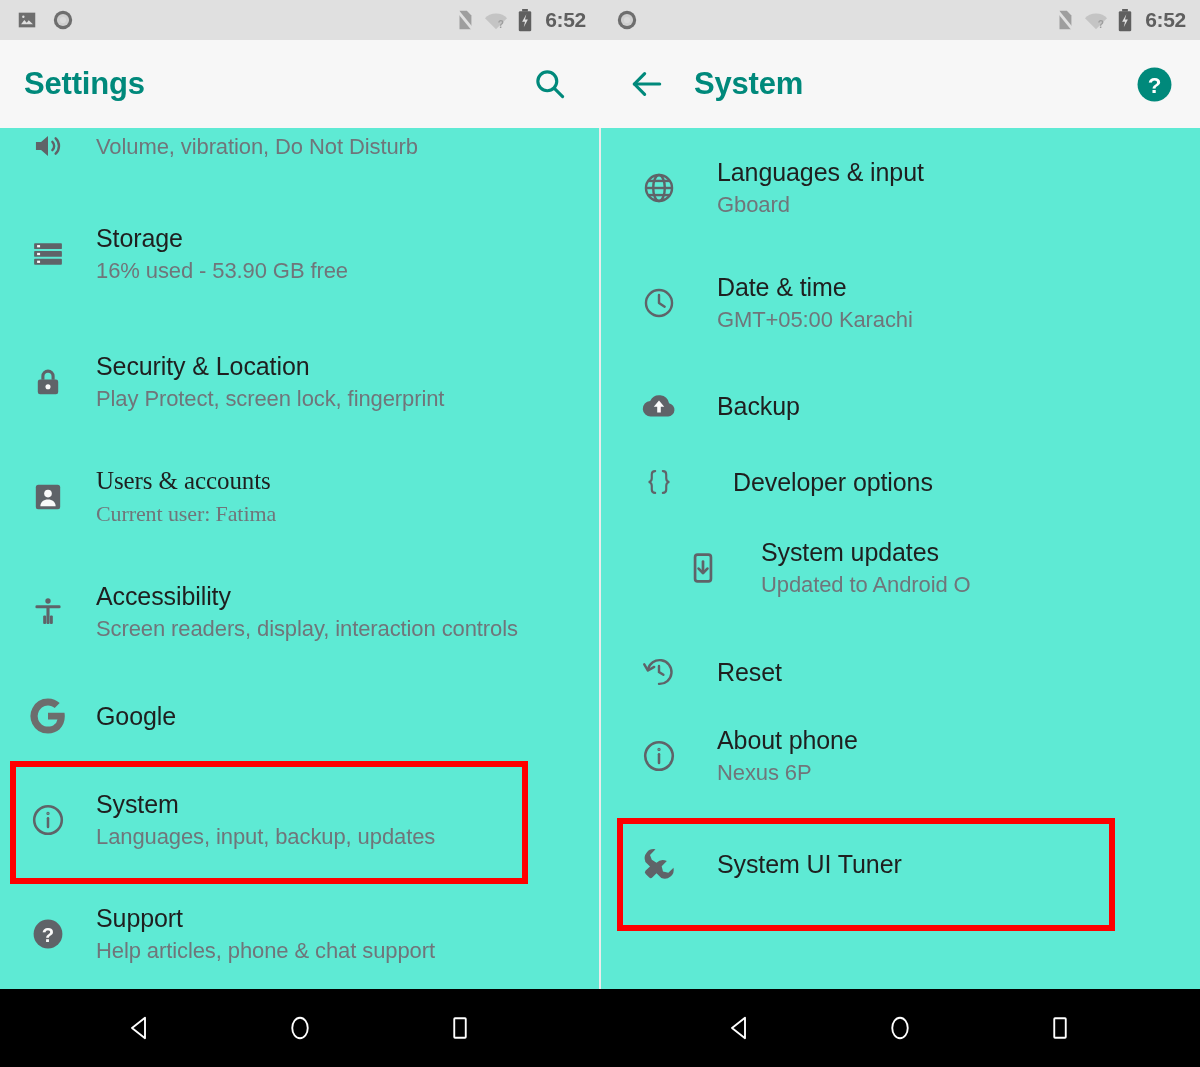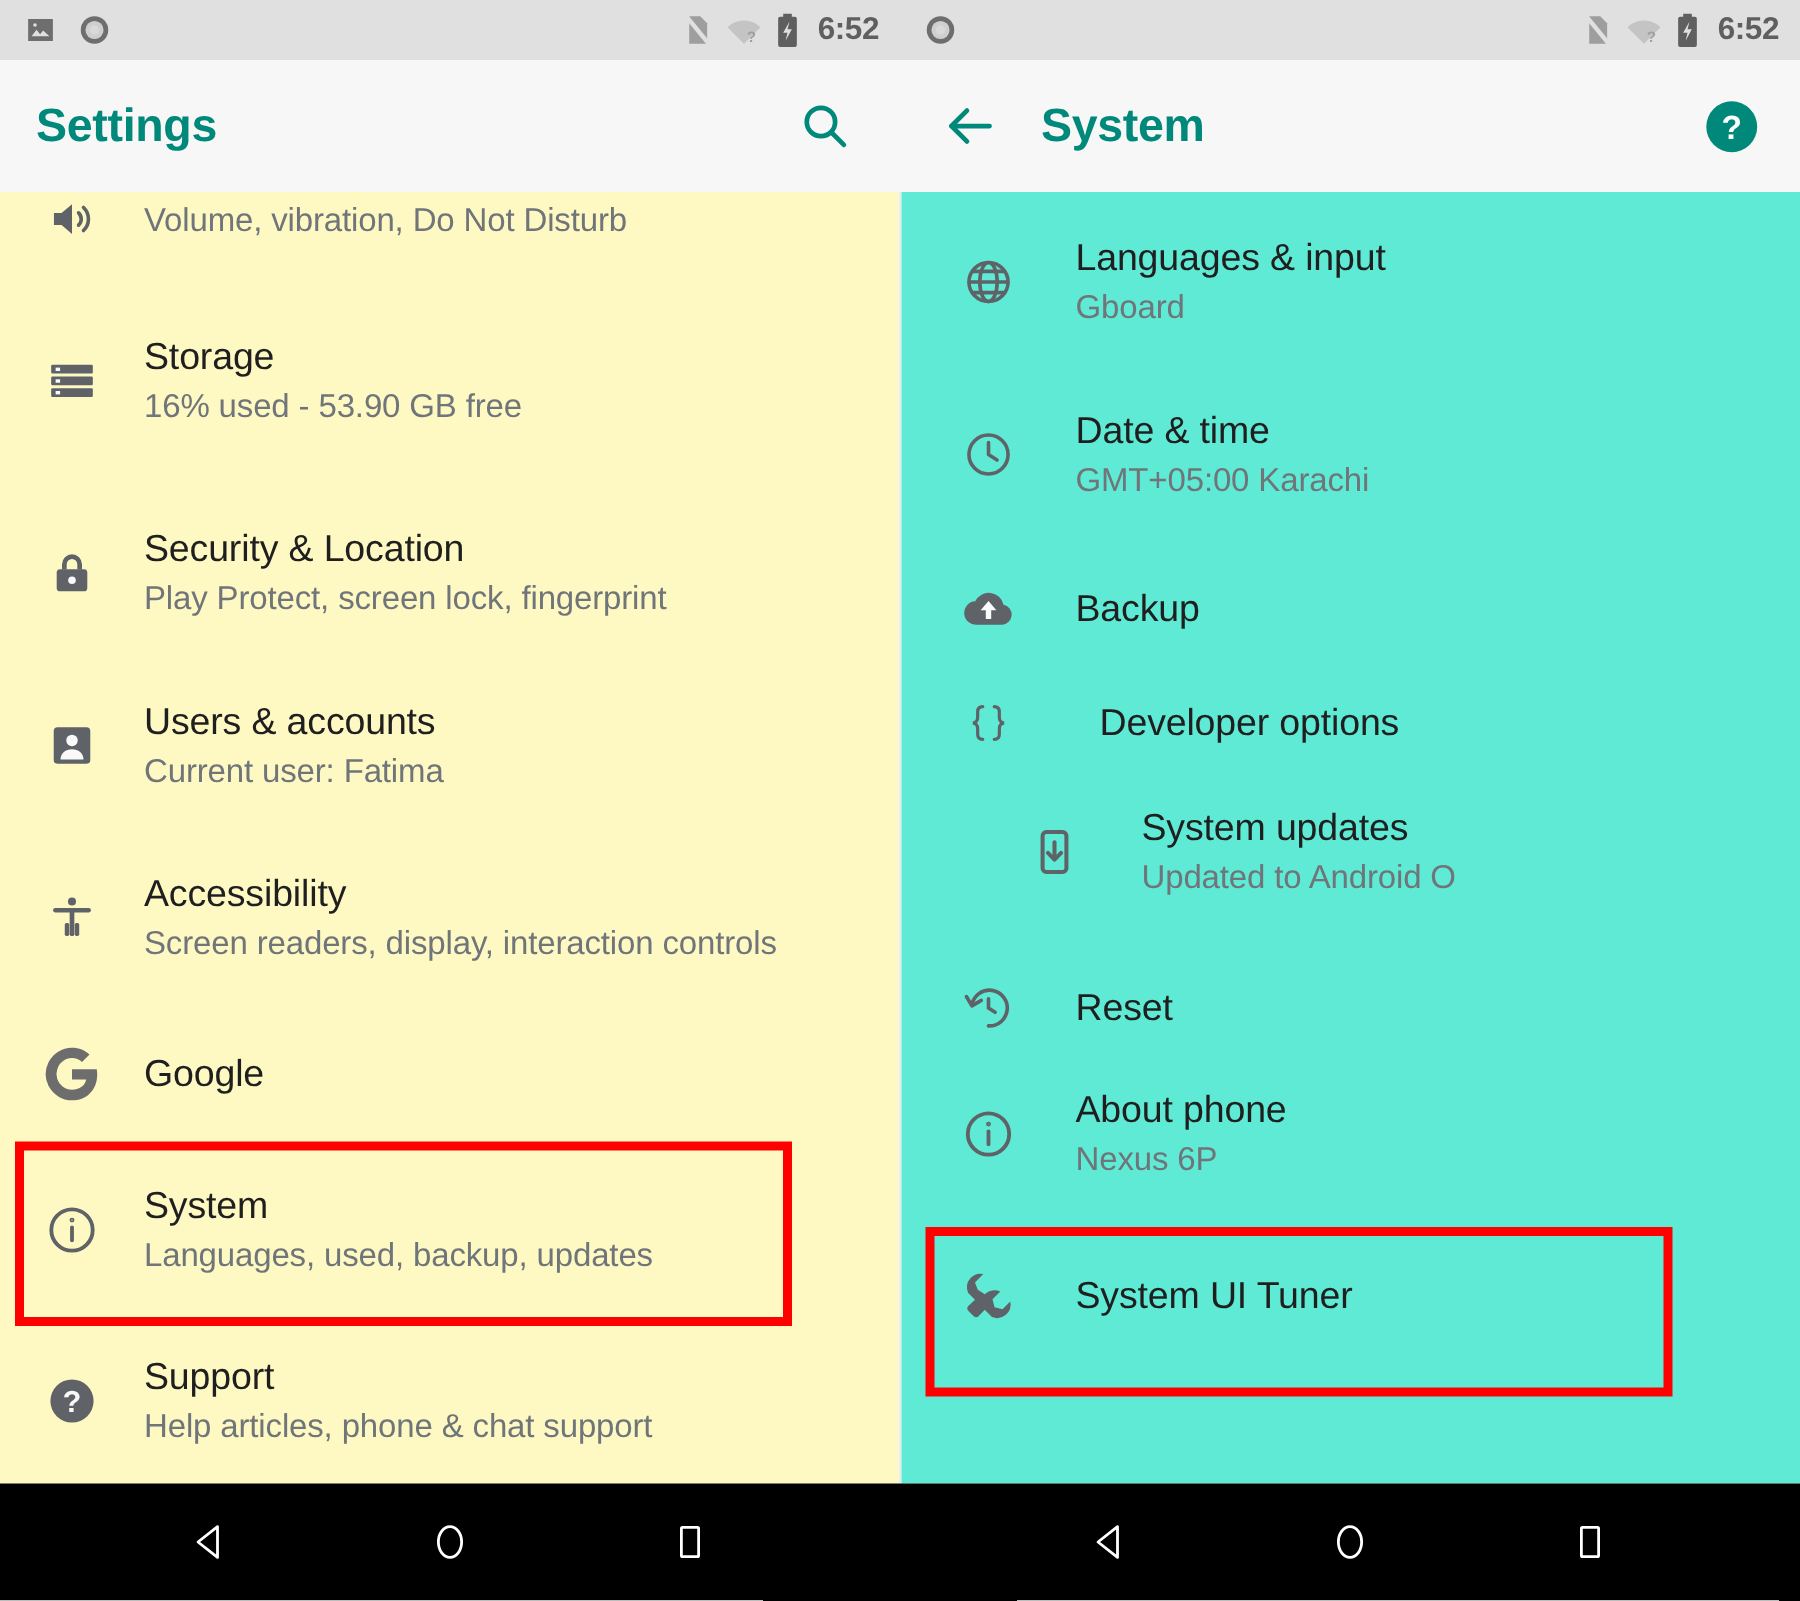--- a/index.html
+++ b/index.html
@@ -91,21 +91,21 @@
   }
 
   
   .panel {
     position: absolute;
     top: 128px;
     height: 861px;
     background: #fafafa;
     overflow: hidden;
   }
-  .panel.left  { left: 0;     width: 599px; background: #fef9c3; padding-left: 44px; }
+  .panel.left  { left: 0;     width: 599px; background: #5eead4; padding-left: 44px; }
   .panel.right { left: 601px; width: 599px; background: #5eead4; }
   .panel-divider {
     position: absolute;
     left: 599px;
     top: 128px;
     width: 2px;
     height: 861px;
     background: #ececec;
   }
 
@@ -304,21 +304,21 @@
           <rect x="4.8" y="10.2" width="14.4" height="10.4" rx="1.6"></rect>
           <circle cx="12" cy="15.4" r="1.8" fill="#f9f9f9"></circle>
         </svg>
       </div>
       <div class="row-text">
         <span class="row-title">Security &amp; Location</span>
         <span class="row-sub">Play Protect, screen lock, fingerprint</span>
       </div>
     </div>
 
-    <div class="row" style="top:325px;height:88px;">
+    <div class="row" style="top:325px;height:88px;font-family:Liberation Serif, serif;">
       <div class="row-icon">
         <svg width="34" height="34" viewBox="0 0 24 24" fill="#5f6368">
           <rect x="3.4" y="3.4" width="17.2" height="17.2" rx="1.8"></rect>
           <circle cx="12" cy="9.6" r="2.7" fill="#f9f9f9"></circle>
           <path d="M6.6 18.6c0-3 2.4-4.8 5.4-4.8s5.4 1.8 5.4 4.8z" fill="#f9f9f9"></path>
         </svg>
       </div>
       <div class="row-text">
         <span class="row-title">Users &amp; accounts</span>
         <span class="row-sub">Current user: Fatima</span>
@@ -358,21 +358,21 @@
     <div class="row" style="top:648px;height:88px;">
       <div class="row-icon">
         <svg width="36" height="36" viewBox="0 0 24 24" fill="none" stroke="#5f6368" stroke-width="1.7">
           <circle cx="12" cy="12" r="9.2"></circle>
           <circle cx="12" cy="7.6" r="0.35" fill="#5f6368" stroke-width="1.5"></circle>
           <line x1="12" y1="10.8" x2="12" y2="16.6" stroke-linecap="round"></line>
         </svg>
       </div>
       <div class="row-text">
         <span class="row-title">System</span>
-        <span class="row-sub">Languages, used, backup, updates</span>
+        <span class="row-sub">Languages, input, backup, updates</span>
       </div>
     </div>
 
     <div class="row" style="top:762px;height:88px;">
       <div class="row-icon">
         <svg width="36" height="36" viewBox="0 0 24 24">
           <circle cx="12" cy="12" r="9.6" fill="#5f6368"></circle>
           <text x="12" y="17" text-anchor="middle" font-family="Liberation Sans, sans-serif" font-size="13.5" font-weight="bold" fill="#f9f9f9">?</text>
         </svg>
       </div>

